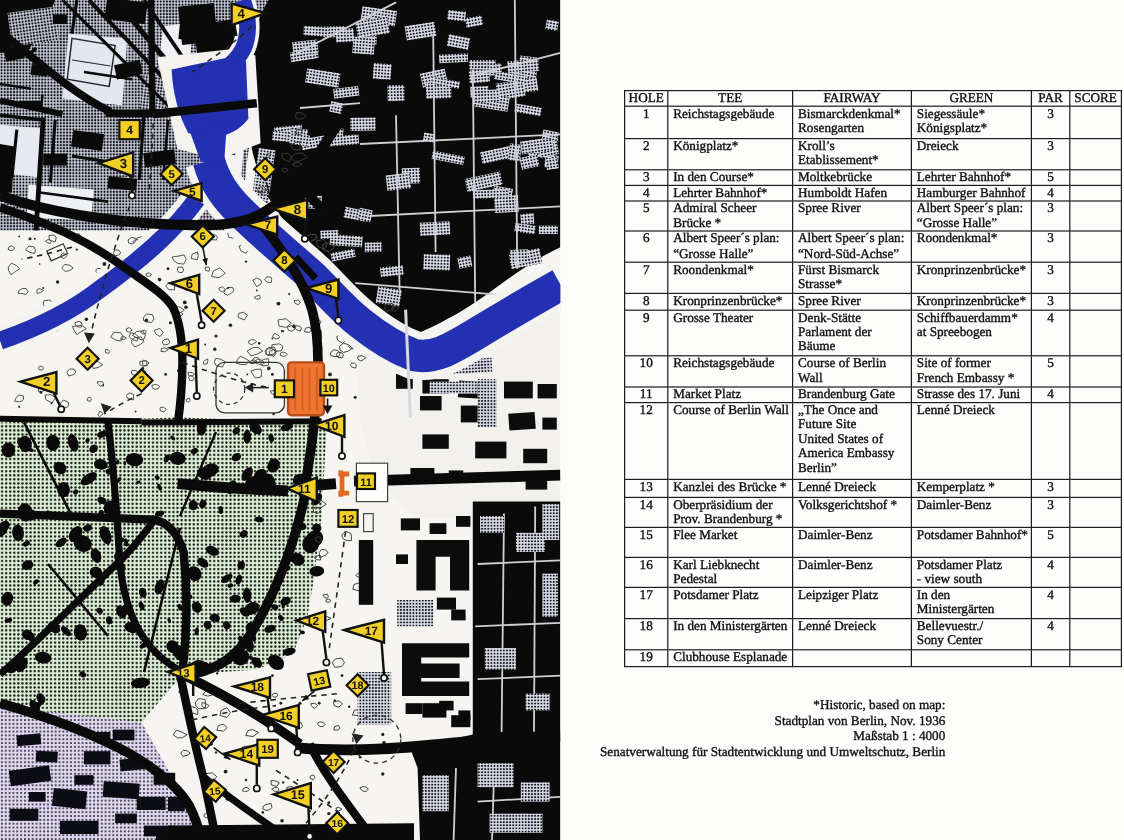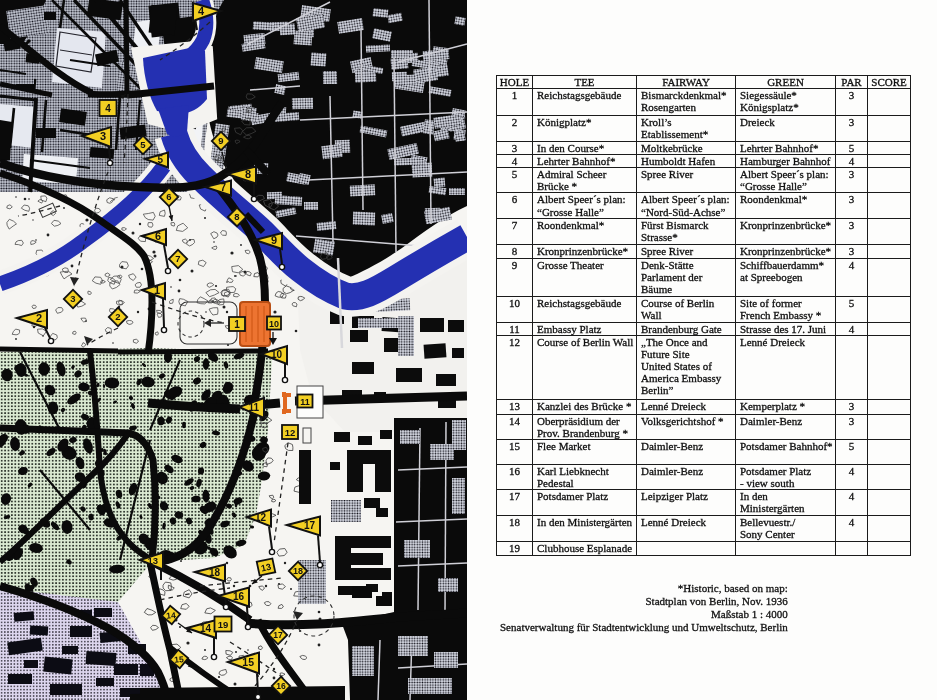--- a/index.html
+++ b/index.html
@@ -1,19 +1,19 @@
 <!DOCTYPE html>
 <html><head>
 <meta charset="utf-8">
 <style>
   html,body{margin:0;padding:0;background:#fff;}
   #page{position:relative;width:937px;height:700px;overflow:hidden;background:#fdfdfc;}
   #map{position:absolute;left:0;top:0;}
   table.score{border-collapse:collapse;table-layout:fixed;border:1.5px solid #111;
-    font-family:"Liberation Serif", serif;font-size:11px;line-height:12.1px;color:#101010;-webkit-text-stroke:0.3px #101010;}
+    font-family:"Liberation Serif", serif;font-size:11px;line-height:12.1px;color:#101010;margin-left:24px;-webkit-text-stroke:0.3px #101010;}
   table.score td{border:1px solid #1b1b1b;vertical-align:top;padding:0 0 0 4px;overflow:hidden;}
   table.score td.c{text-align:center;padding:0;}
   #tablewrap{position:absolute;left:496px;top:75px;}
   #footer{position:absolute;left:500px;top:582px;font-family:"Liberation Serif", serif;
     font-size:11px;line-height:12.9px;color:#121212;text-align:right;-webkit-text-stroke:0.3px #121212;}
 </style>
 </head>
 <body>
 <div id="page">
 
@@ -1220,21 +1220,21 @@
             <td class="c">10</td>
             <td>Reichstagsgebäude</td>
             <td>Course of Berlin<br>Wall</td>
             <td>Site of former<br>French Embassy *</td>
             <td class="c">5</td>
             <td></td>
           </tr>
 
     <tr style="height:13px">
             <td class="c">11</td>
-            <td>Embassy Platz</td>
+            <td>Market Platz</td>
             <td>Brandenburg Gate</td>
             <td>Strasse des 17. Juni</td>
             <td class="c">4</td>
             <td></td>
           </tr>
 
     <tr style="height:64px">
             <td class="c">12</td>
             <td>Course of Berlin Wall</td>
             <td>„The Once and<br>Future Site<br>United States of<br>America Embassy<br>Berlin”</td>

